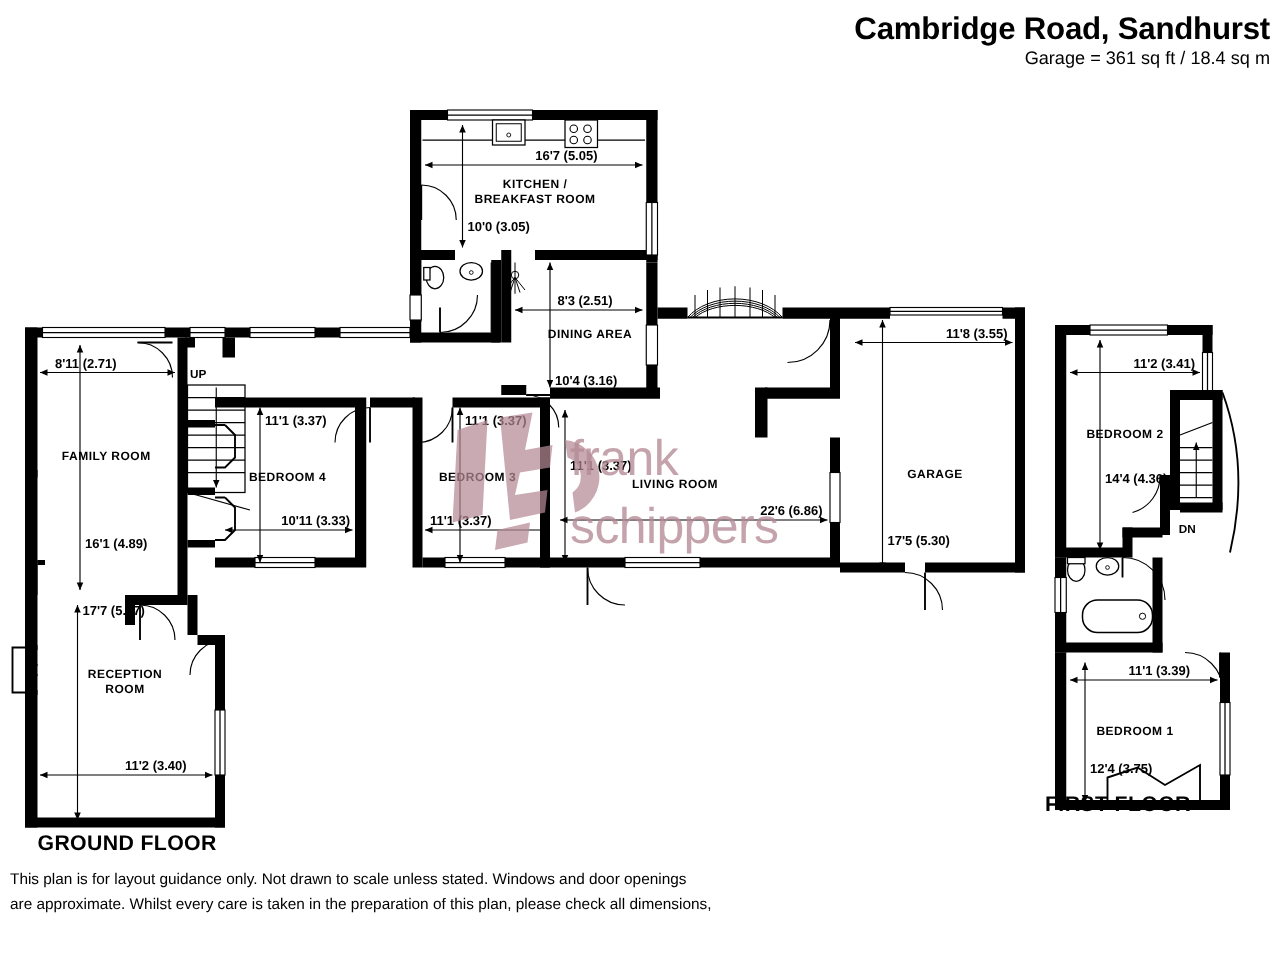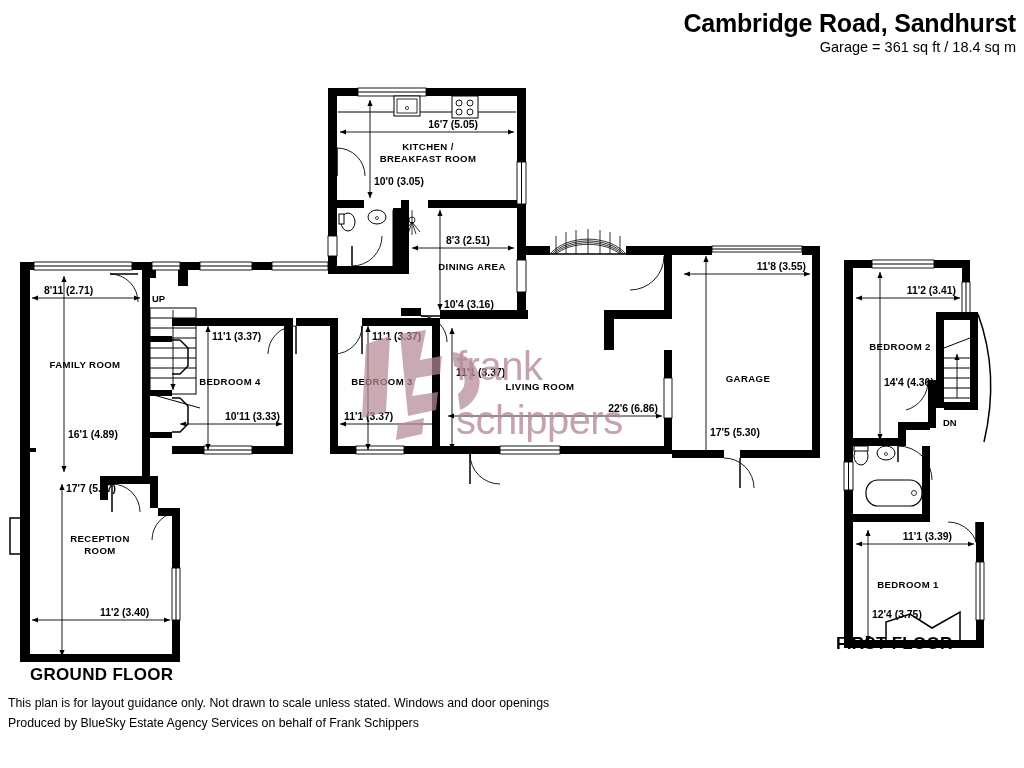--- a/index.html
+++ b/index.html
@@ -575,16 +575,16 @@
       </g>
 
     </svg>
   </div>
 
   <div class="floor-caption" id="caption-ground">GROUND FLOOR</div>
   <div class="floor-caption" id="caption-first">FIRST FLOOR</div>
 
   <div id="footer">
     <p>This plan is for layout guidance only. Not drawn to scale unless stated. Windows and door openings</p>
-    <p>Produced by BlueSky Estate Agency Services on behalf of Frank Schippers</p>
+    <p>are approximate. Whilst every care is taken in the preparation of this plan, please check all dimensions,</p>
   </div>
 
 </div>
 
 </body></html>

